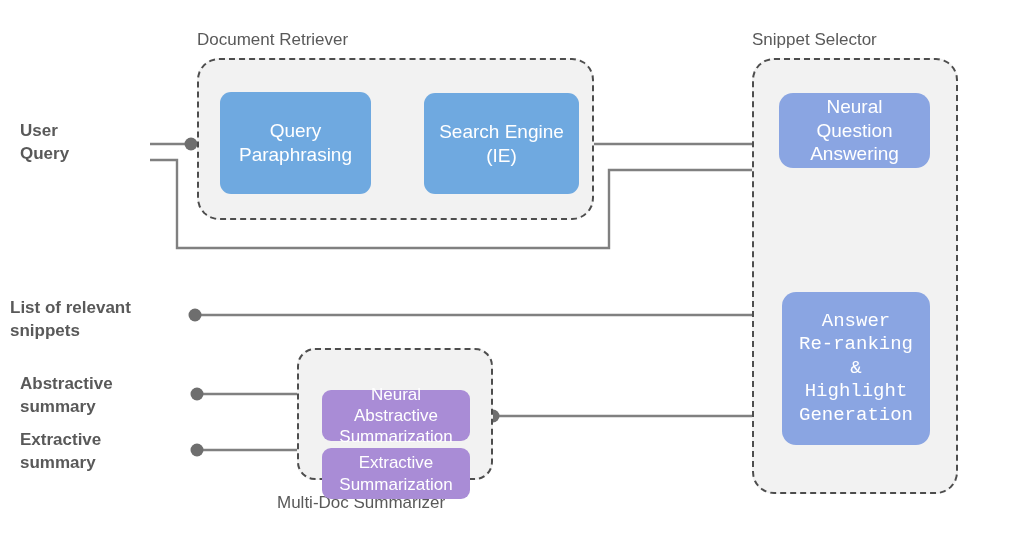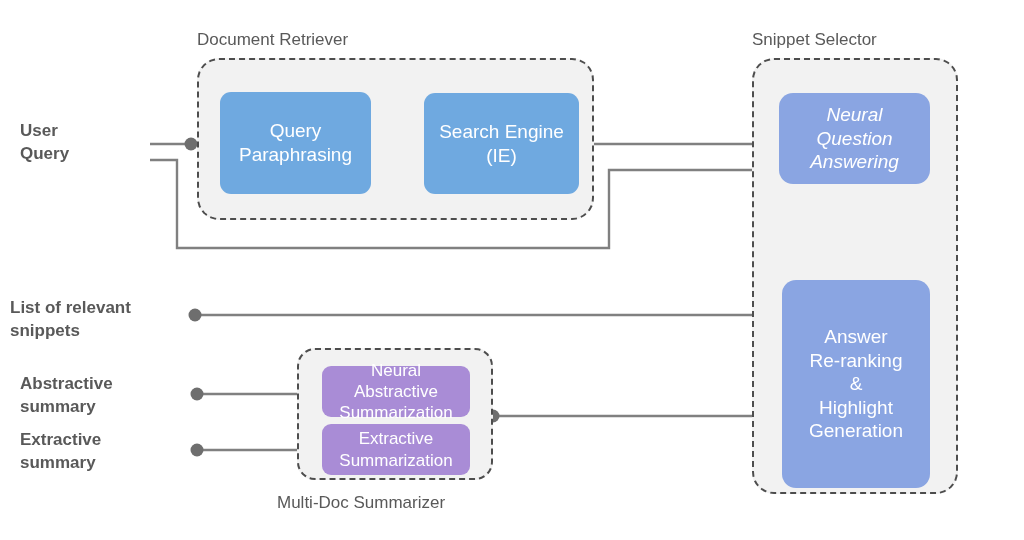--- a/index.html
+++ b/index.html
@@ -39,21 +39,21 @@
     justify-content:center;
     text-align:center;
     color:#ffffff;
     border-radius:11px;
     line-height:1.24;
     padding:4px 6px;
     white-space:pre-line;
   }
   .node.blue{background:#6fa9e0;font-size:19px;}
   .node.peri{background:#8aa5e2;font-size:19px;border-radius:14px;}
-  .node.purple{background:#a98cd6;font-size:17px;border-radius:9px;}
+  .node.purple{background:#a98cd6;font-size:17px;border-radius:9px;margin-top:24px;}
 
   
   .edge-label{
     position:absolute;
     color:#595959;
     font-weight:bold;
     font-size:17px;
     text-align:left;
     line-height:1.35;
     white-space:pre-line;
@@ -103,25 +103,25 @@
 
   <div class="node blue" style="left:220px;top:92px;width:151px;height:102px;">Query
 Paraphrasing</div>
 
   <div class="node blue" style="left:424px;top:93px;width:155px;height:101px;">Search Engine
 (IE)</div>
 
   <div class="group" style="left:752px;top:58px;width:206px;height:436px;"></div>
   <div class="group-title" style="left:752px;top:30px;width:206px;">Snippet Selector</div>
 
-  <div class="node peri" style="left:779px;top:93px;width:151px;height:91px;font-style:italic;">Neural
+  <div class="node peri" style="left:779px;top:93px;width:151px;height:75px;">Neural
 Question
 Answering</div>
 
-  <div class="node peri" style="left:782px;top:280px;width:148px;height:208px;">Answer
+  <div class="node peri" style="left:782px;top:292px;width:148px;height:153px;font-family:Liberation Mono, monospace;">Answer
 Re-ranking
 &amp;
 Highlight
 Generation</div>
 
   <div class="group" style="left:297px;top:348px;width:196px;height:132px;border-radius:18px;"></div>
   <div class="group-title" style="left:277px;top:493px;width:236px;">Multi-Doc Summarizer</div>
 
   <div class="node purple" style="left:322px;top:366px;width:148px;height:51px;">Neural Abstractive
 Summarization</div>

